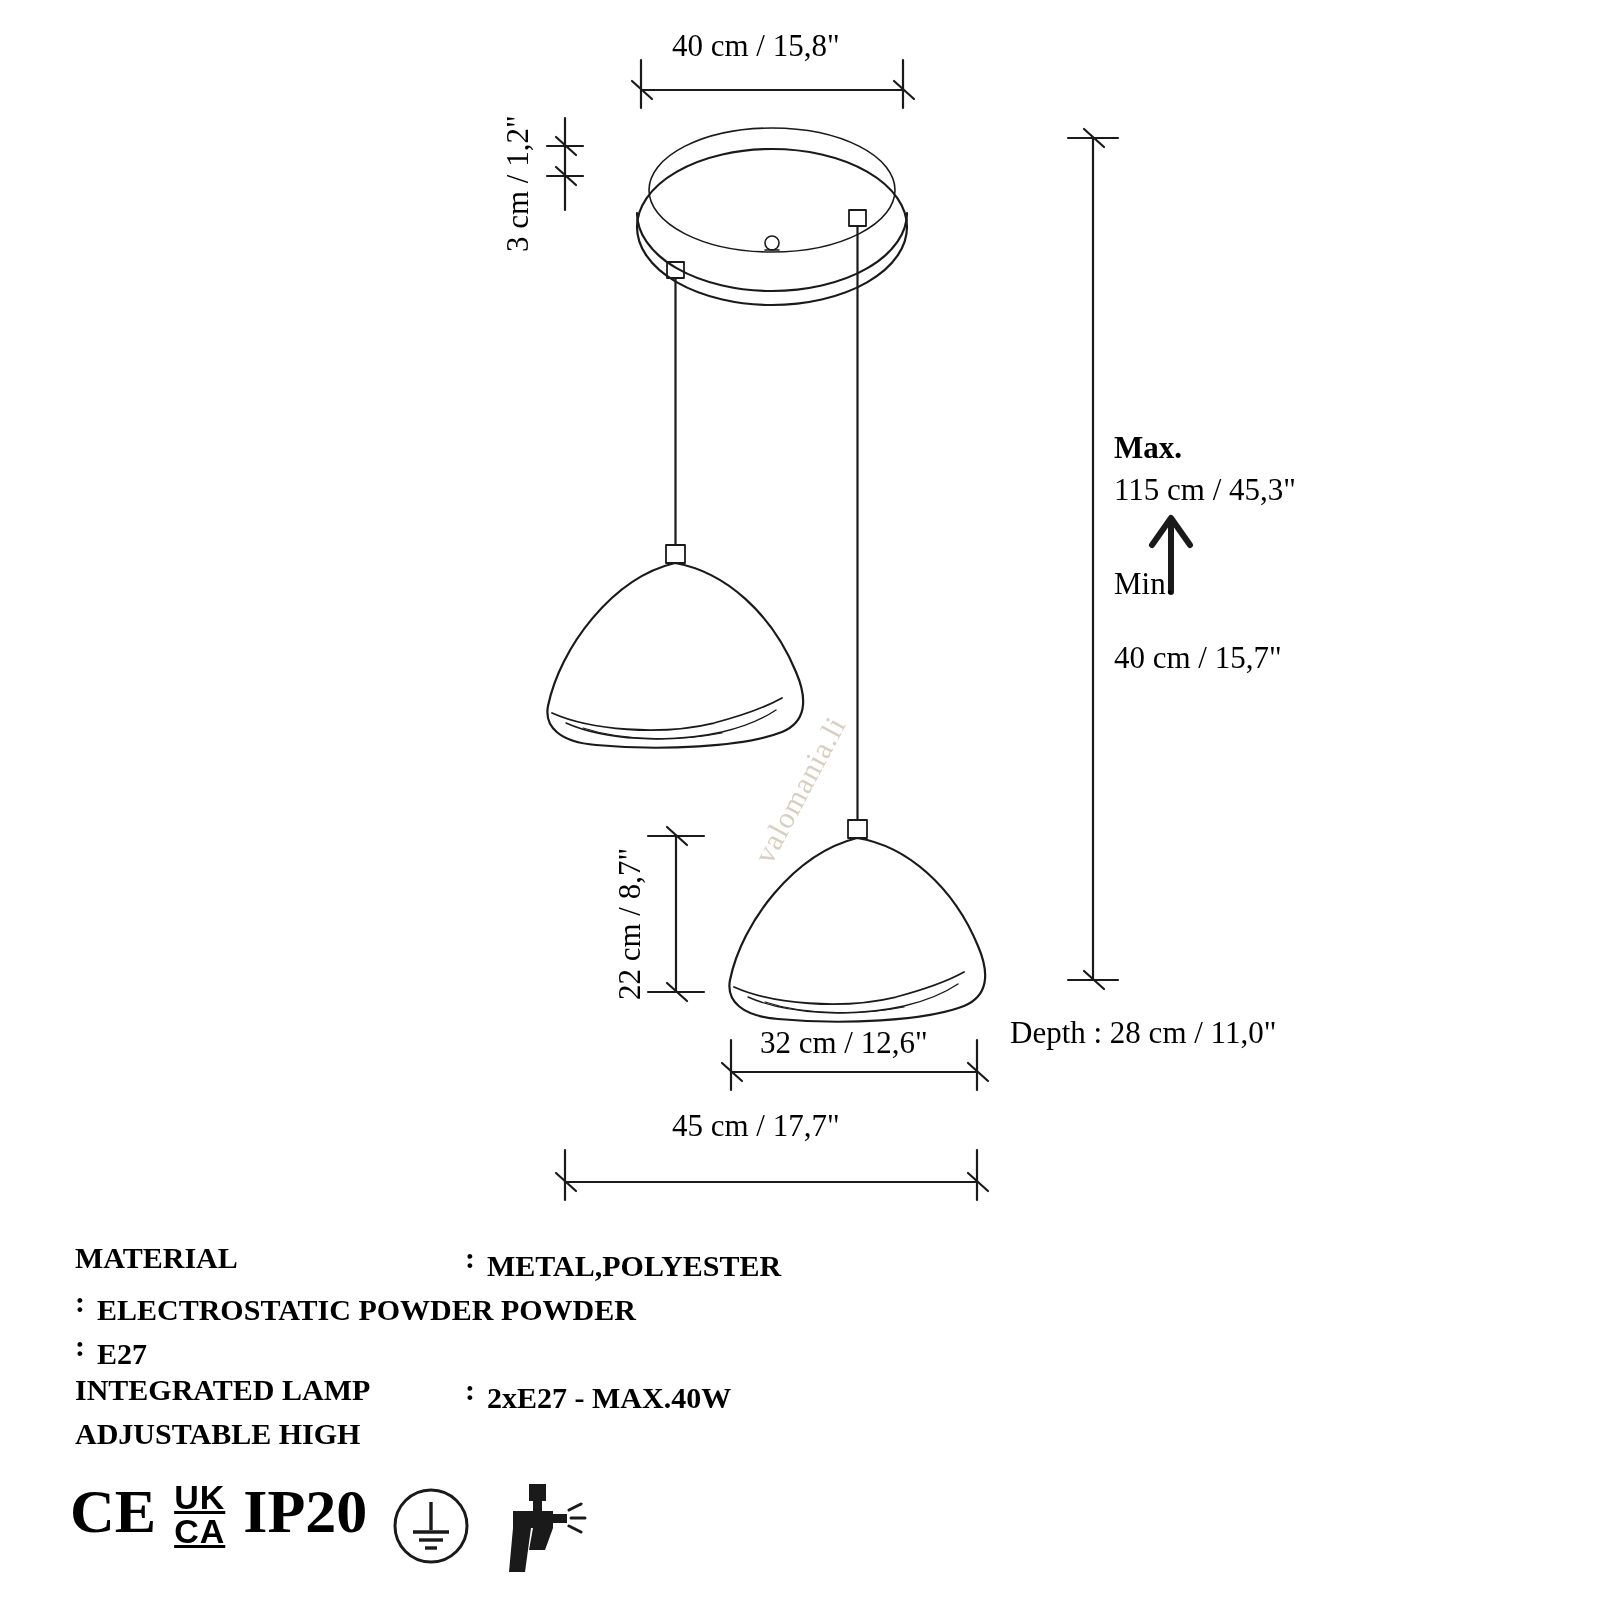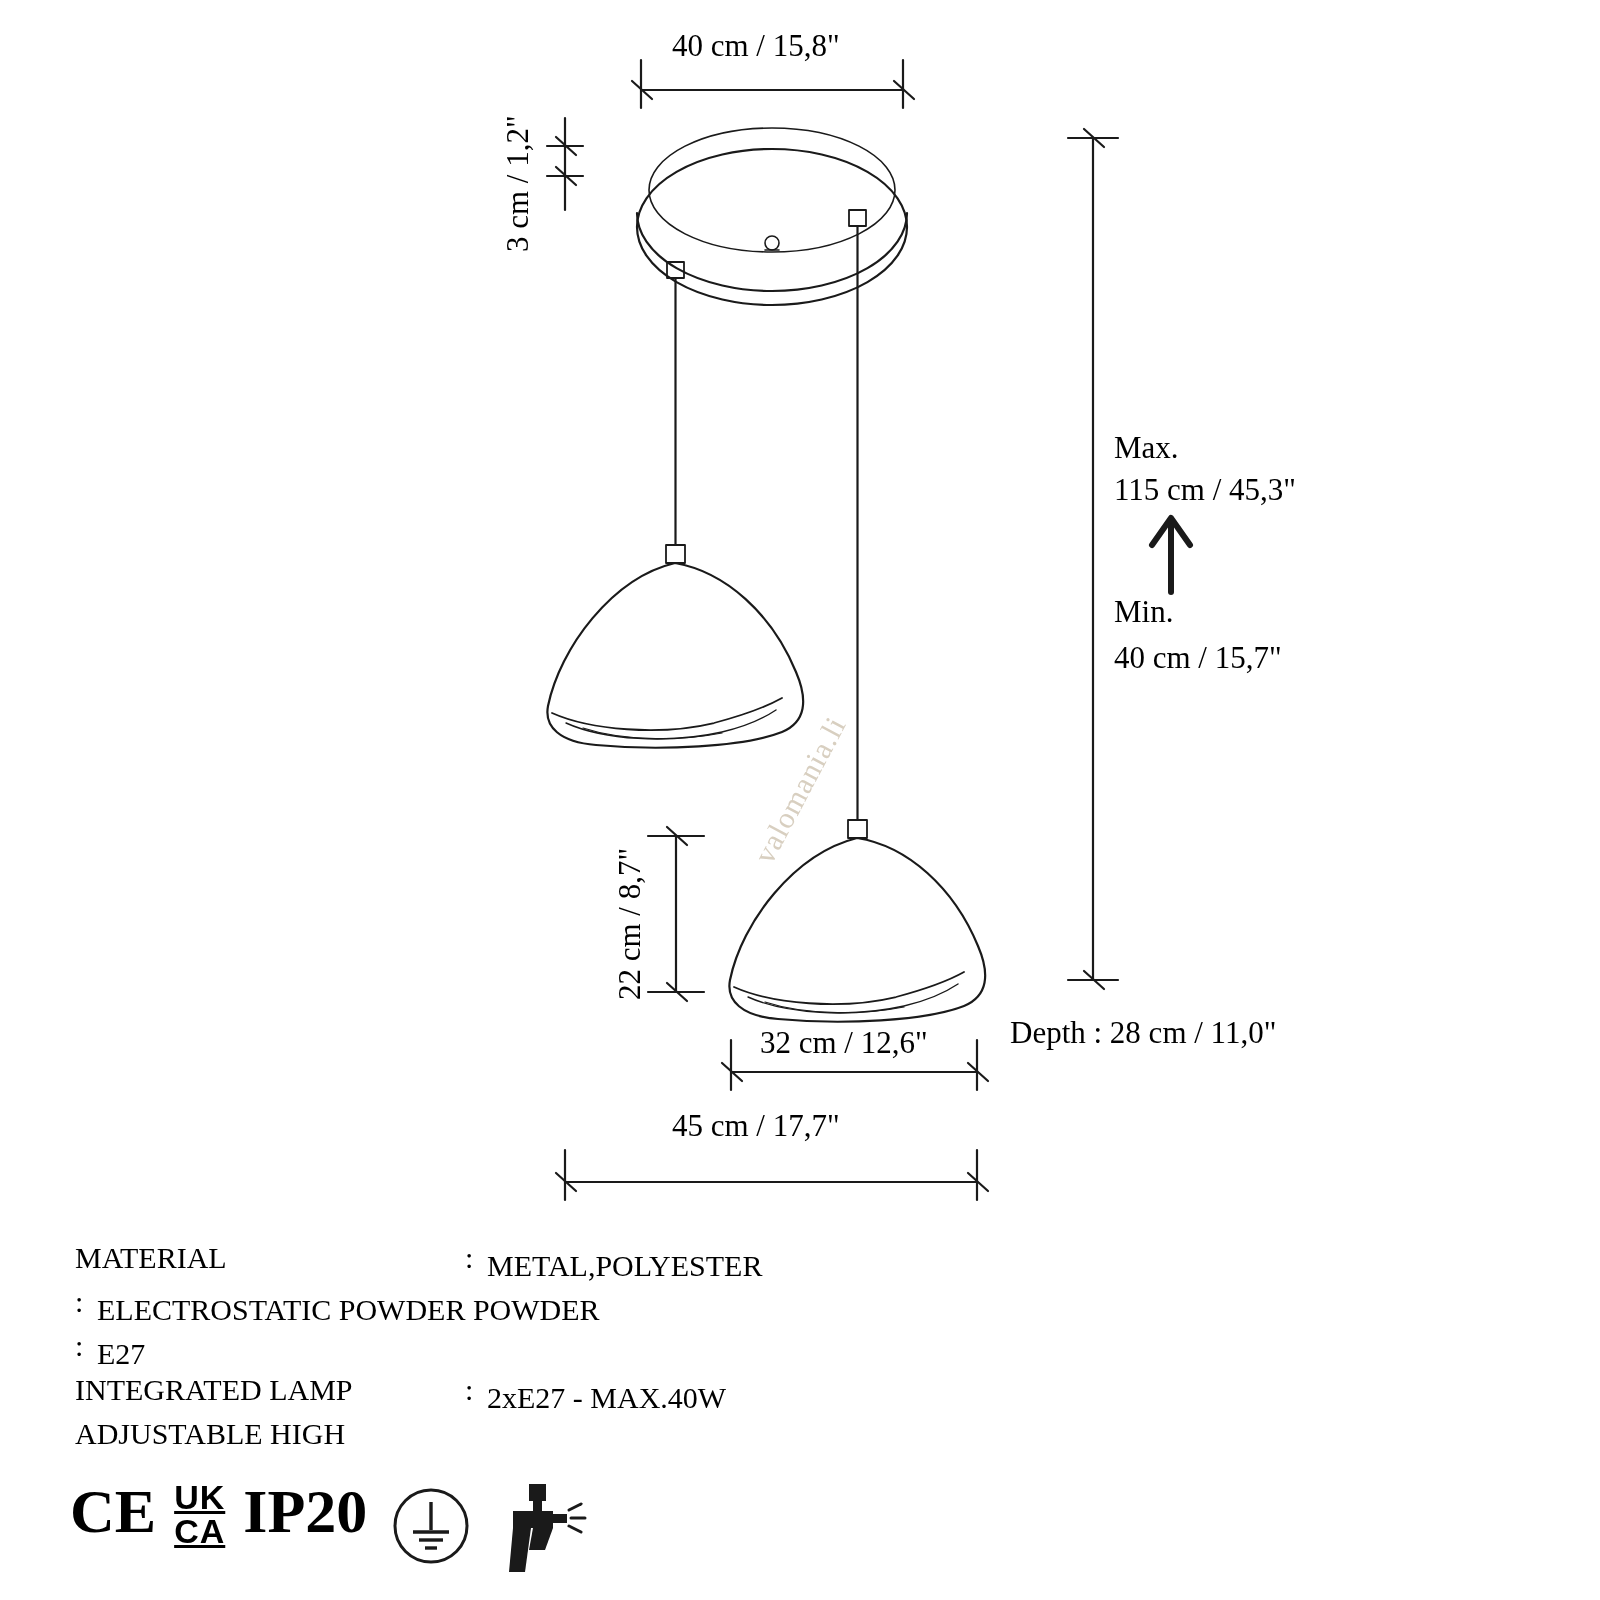--- a/index.html
+++ b/index.html
@@ -36,21 +36,21 @@
   }
   .dim-label.vertical {
     transform-origin: left top;
     transform: rotate(-90deg);
   }
   .spec-table {
     position: absolute;
     left: 75px;
     top: 1240px;
     font-family: "Liberation Serif", serif;
-    font-weight: normal;
+    font-weight: bold;
     font-size: 30px;
     line-height: 36px;
   }
   .spec-row {
     display: flex;
   }
   .spec-key {
     width: 390px;
     white-space: nowrap;
   }
@@ -202,24 +202,24 @@
         <line x1="556" y1="1173" x2="576" y2="1191"></line>
         <line x1="968" y1="1173" x2="988" y2="1191"></line>
       </g>
     </g>
   </svg>
 
   <div class="dim-label" style="left:672px; top:28px;">40 cm / 15,8"</div>
 
   <div class="dim-label vertical" style="left:500px; top:252px;">3 cm / 1,2"</div>
 
-  <div class="dim-label" style="left:1114px; top:430px;">Max.</div>
+  <div class="dim-label" style="left:1114px; top:430px;font-weight:bold;">Max.</div>
   <div class="dim-label" style="left:1114px; top:472px;">115 cm / 45,3"</div>
 
-  <div class="dim-label" style="left:1114px; top:594px;">Min.</div>
+  <div class="dim-label" style="left:1114px; top:566px;">Min.</div>
   <div class="dim-label" style="left:1114px; top:640px;">40 cm / 15,7"</div>
 
   <div class="dim-label vertical" style="left:612px; top:1000px;">22 cm / 8,7"</div>
 
   <div class="dim-label" style="left:760px; top:1025px;">32 cm / 12,6"</div>
 
   <div class="dim-label" style="left:1010px; top:1015px;">Depth : 28 cm / 11,0"</div>
 
   <div class="dim-label" style="left:672px; top:1108px;">45 cm / 17,7"</div>
 

